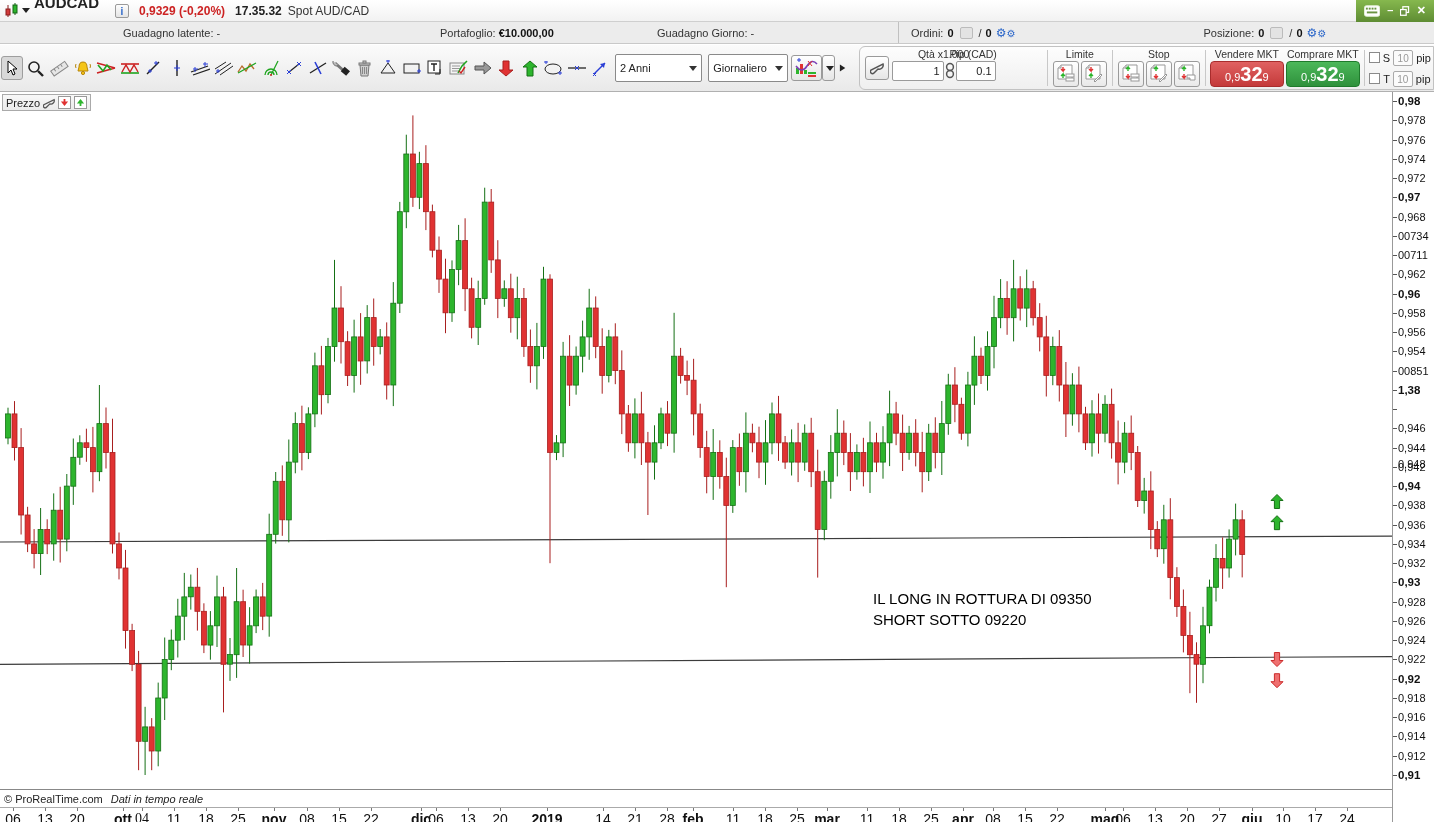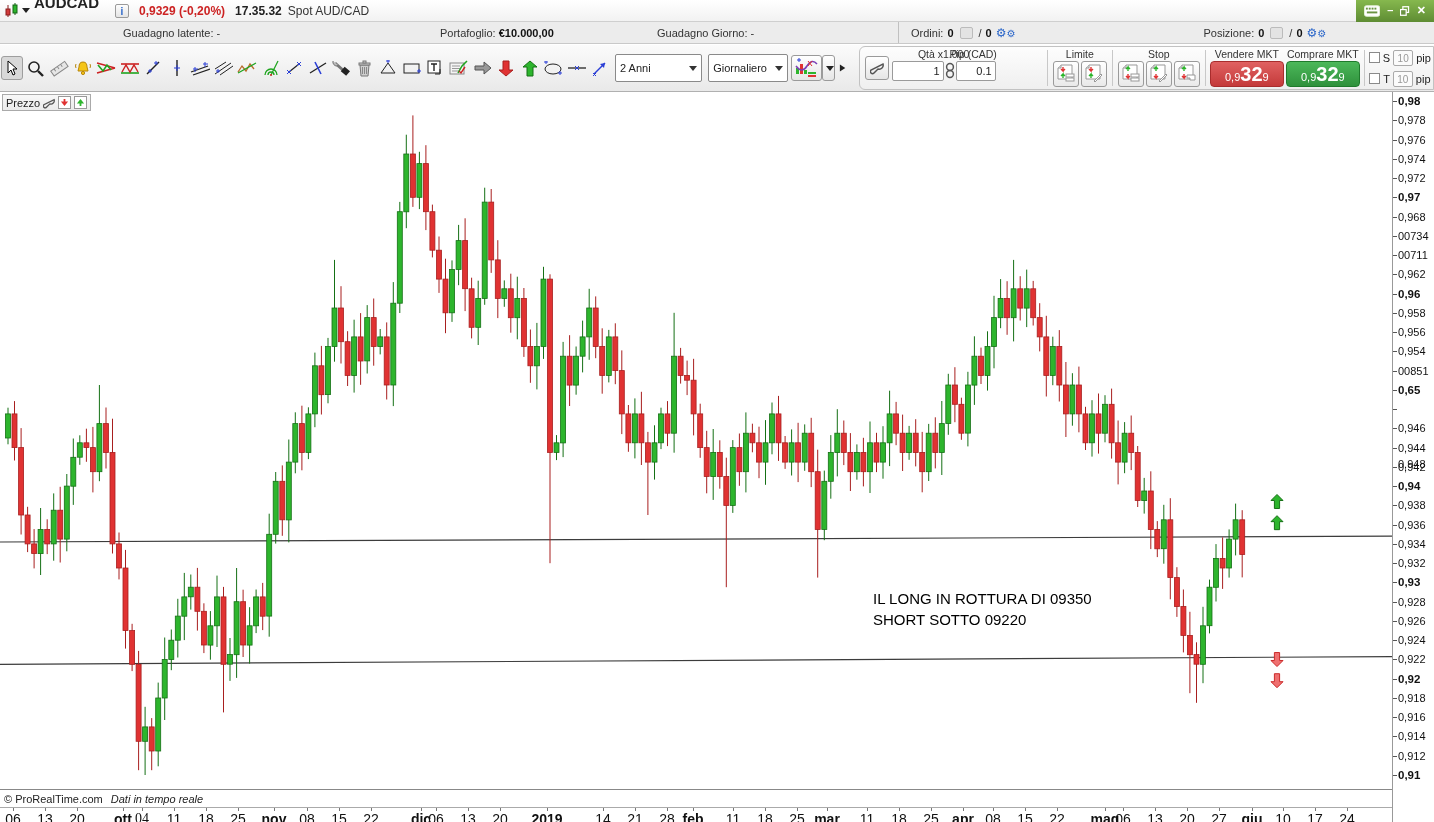--- a/index.html
+++ b/index.html
@@ -969,21 +969,21 @@
         <span class="ytick b" style="top: 195.571px;">0,96</span>
         <span class="ydash" style="top: 220.829px;"></span>
         <span class="ytick" style="top: 214.829px;">0,958</span>
         <span class="ydash" style="top: 240.086px;"></span>
         <span class="ytick" style="top: 234.086px;">0,956</span>
         <span class="ydash" style="top: 259.343px;"></span>
         <span class="ytick" style="top: 253.343px;">0,954</span>
         <span class="ydash" style="top: 278.6px;"></span>
         <span class="ytick" style="top: 272.6px;">00851</span>
         <span class="ydash" style="top: 297.857px;"></span>
-        <span class="ytick b" style="top: 291.857px;">0,65</span>
+        <span class="ytick b" style="top: 291.857px;">1,38</span>
         <span class="ydash" style="top: 317.114px;"></span>
         <span class="ytick" style="top: 324px; margin-top: 42px;">0,948</span>
         <span class="ydash" style="top: 336.371px;"></span>
         <span class="ytick" style="top: 330.371px;">0,946</span>
         <span class="ydash" style="top: 355.629px;"></span>
         <span class="ytick" style="top: 349.629px;">0,944</span>
         <span class="ydash" style="top: 374.886px;"></span>
         <span class="ytick" style="top: 368.886px;">0,942</span>
         <span class="ydash" style="top: 394.143px;"></span>
         <span class="ytick b" style="top: 388.143px;">0,94</span>

